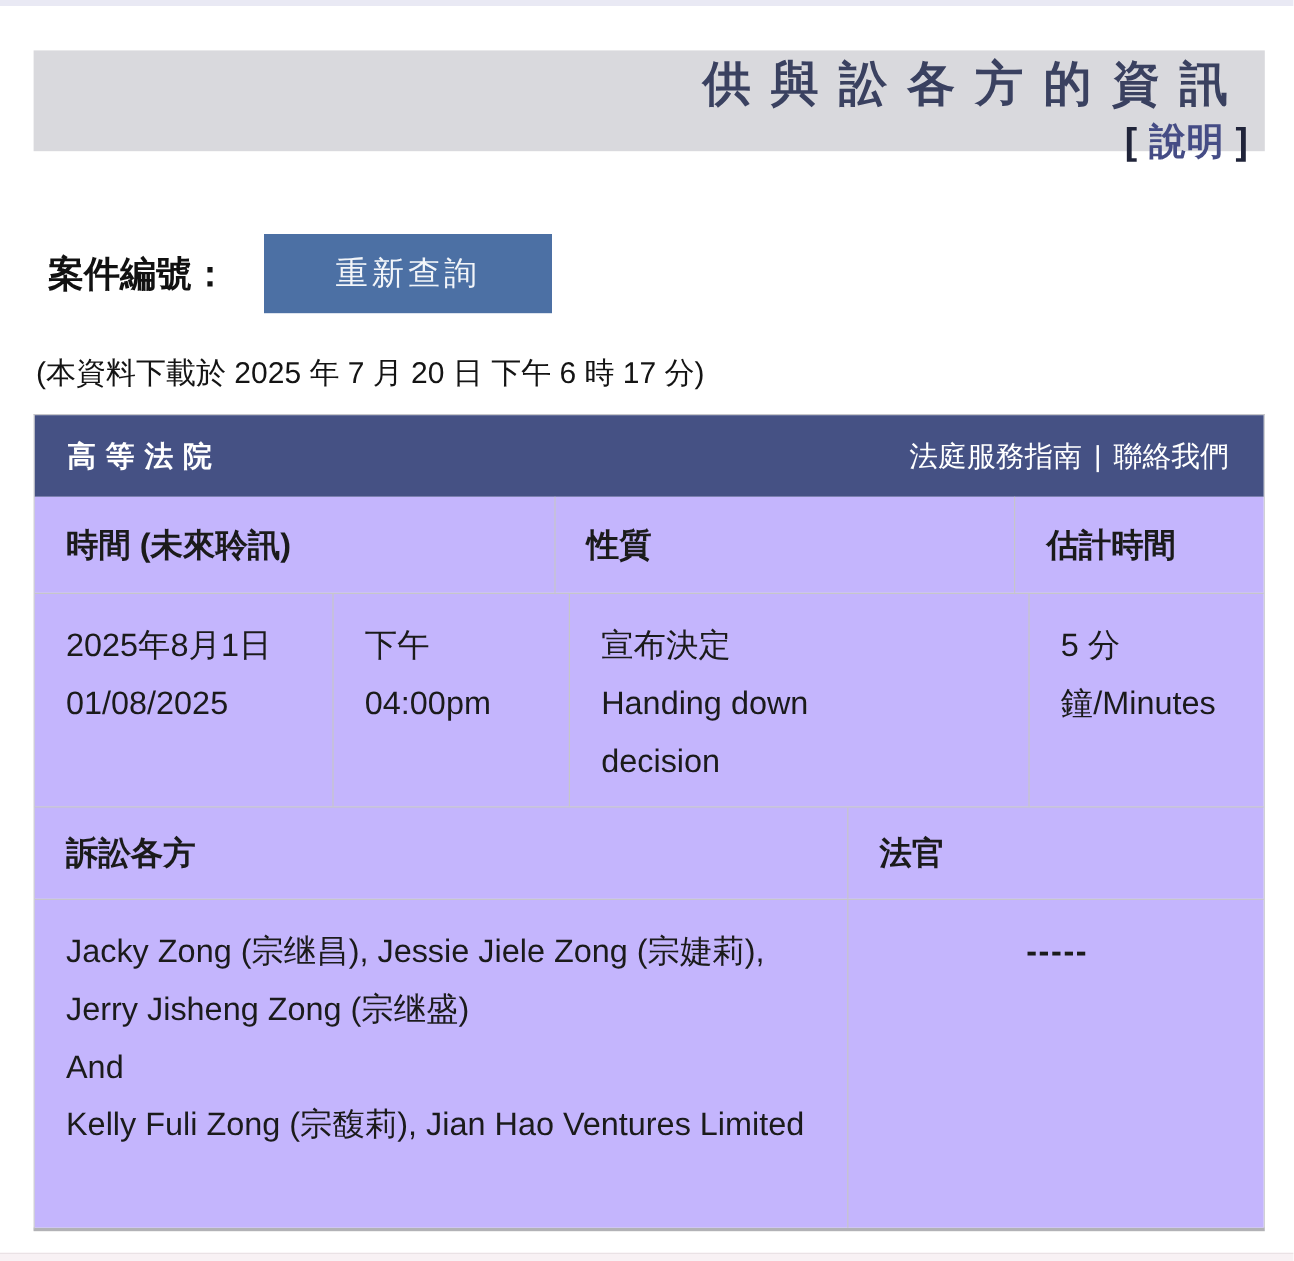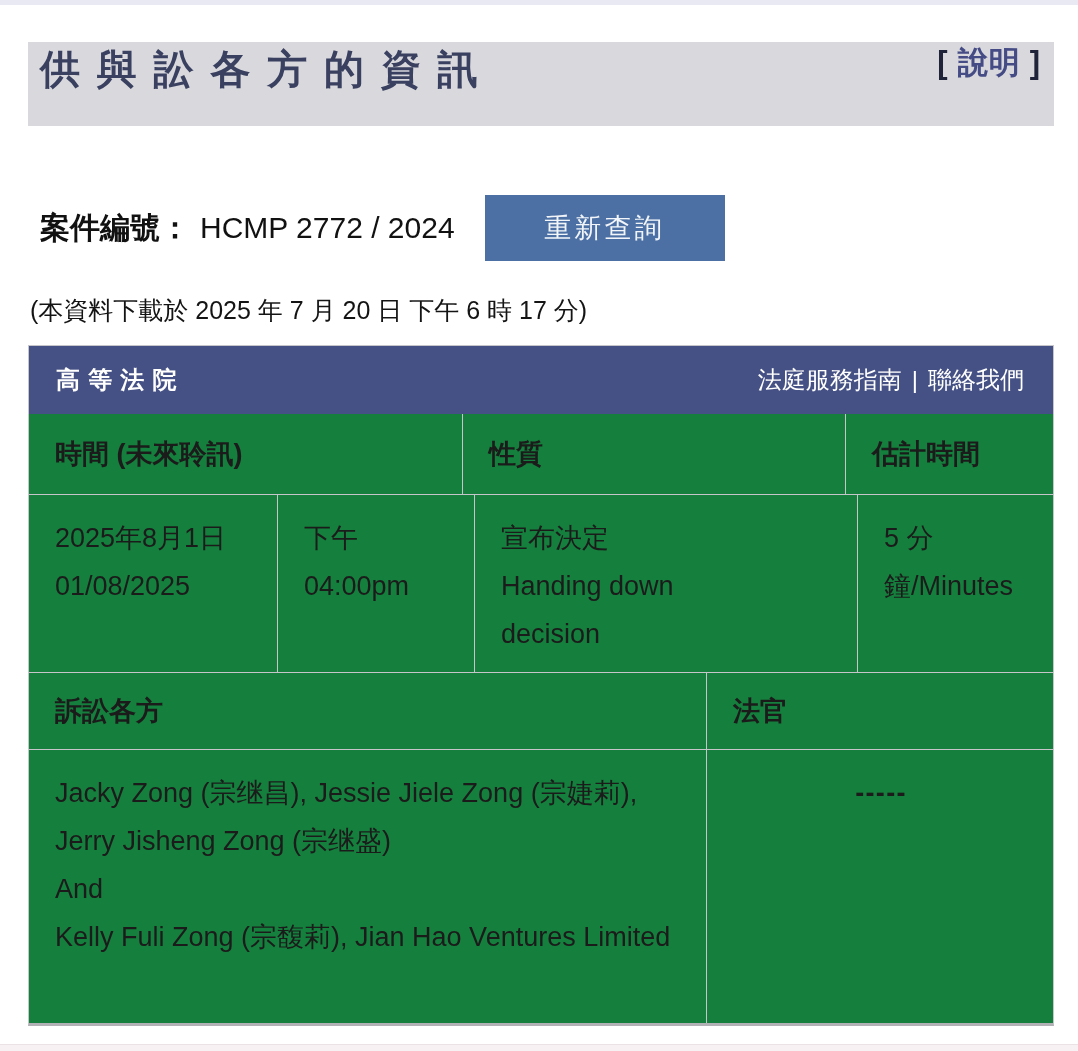--- a/index.html
+++ b/index.html
@@ -14,22 +14,23 @@
   *{box-sizing:border-box;margin:0;padding:0;}
   html,body{background:#ffffff;}
   body{
     width:1078px;height:1051px;overflow:hidden;position:relative;
     font-family:"Liberation Sans","DejaVu Sans",sans-serif;
     color:var(--ink);
   }
   .top-strip{height:5px;background:#e9e9f4;width:100%;}
   .title-bar{
     margin:37px 24px 0 28px;height:84px;background:var(--bar-bg);
-    display:flex;align-items:flex-start;justify-content:space-between;
+    display:flex;align-items:flex-end;justify-content:space-between;
     padding:0 14px 0 12px;
+    flex-direction:column;
   }
   .page-title{
     font-size:40px;font-weight:bold;color:#3a4160;letter-spacing:.42em;
     white-space:nowrap;
   }
   .help-link{
     font-size:31px;font-weight:bold;color:var(--link-navy);
     text-decoration:none;white-space:nowrap;cursor:pointer;
   }
   .help-link .bracket{color:#20243a;}
@@ -54,21 +55,21 @@
   }
   .navy-bar{
     height:68px;background:var(--navy);color:#ffffff;
     display:flex;align-items:center;justify-content:space-between;
     padding:0 29px 0 27px;
   }
   .court-name{font-size:24px;font-weight:bold;letter-spacing:.34em;white-space:nowrap;}
   .navy-links{font-size:24px;white-space:nowrap;}
   .navy-links a{color:#ffffff;text-decoration:none;cursor:pointer;}
   .navy-links .sep{margin:0 10px;}
-  .t-row{display:flex;width:100%;background:#15803d;}
+  .t-row{display:flex;width:100%;background:#c4b5fd;}
   .t-row + .t-row{border-top:1.5px solid var(--border);}
   .cell{padding:0 24px 0 26px;}
   .cell + .cell{border-left:1.5px solid var(--border);}
   .hdr{font-weight:bold;font-size:27px;display:flex;align-items:center;}
   .row-hdr1{min-height:80px;}
   .row-data1{min-height:176px;}
   .row-hdr2{min-height:77px;}
   .row-data2{min-height:274px;}
   .c-time-span{width:433px;}
   .c-date{width:236px;}
@@ -92,21 +93,20 @@
 
 <div class="top-strip"></div>
 
 <div class="title-bar">
   <div class="page-title">供與訟各方的資訊</div>
   <a class="help-link"><span class="bracket">[</span><span class="help-text">說明</span><span class="bracket">]</span></a>
 </div>
 
 <div class="case-row">
   <span class="case-label">案件編號：</span>
-  <span class="case-number">HCMP 2772 / 2024</span>
   <button class="requery-btn">重新查詢</button>
 </div>
 
 <div class="download-note">(本資料下載於 2025 年 7 月 20 日 下午 6 時 17 分)</div>
 
 <div class="table-wrap">
 
   <div class="navy-bar">
     <div class="court-name">高等法院</div>
     <div class="navy-links">

